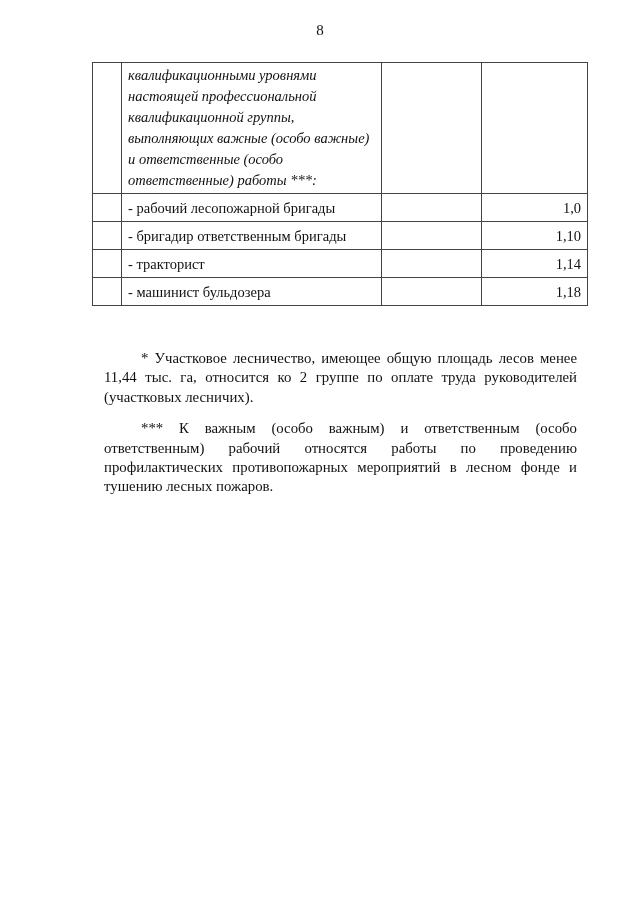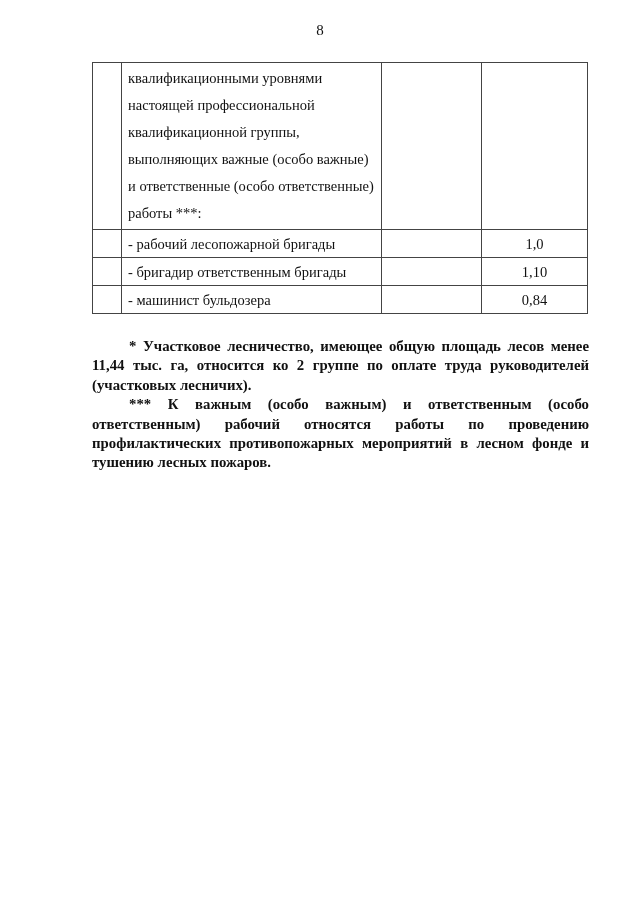--- a/index.html
+++ b/index.html
@@ -35,46 +35,46 @@
     font-size: 14.5px;
   }
   table.doc-table td {
     border: 1px solid #444444;
     padding: 2px 6px;
     vertical-align: middle;
     overflow: hidden;
   }
   td.cell-continuation {
     vertical-align: top;
-    line-height: 27px;
+    line-height: 21px;
     height: 112px;
     padding-top: 3px;
+    font-style: italic;
   }
   td.cell-label {
     line-height: 18px;
     height: 23px;
   }
   td.cell-value {
-    text-align: center;
+    text-align: right;
     line-height: 18px;
     font-family: Liberation Serif, serif;
   }
   .footnotes {
     position: absolute;
     left: 92px;
     top: 337px;
     width: 497px;
     font-size: 14.8px;
     line-height: 19.4px;
     text-align: justify;
   }
   .footnotes p {
-    margin: 0;
+    margin: 12px;
     text-indent: 37px;
-    font-weight: bold;
   }
 </style>
 </head>
 <body>
 
 <div class="page">
 
   <div class="page-number">8</div>
 
   <table class="doc-table">
@@ -98,23 +98,29 @@
         <td class="cell-value">1,0</td>
       </tr>
       <tr>
         <td></td>
         <td class="cell-label">- бригадир ответственным бригады</td>
         <td></td>
         <td class="cell-value">1,10</td>
       </tr>
       <tr>
         <td></td>
+        <td class="cell-label">- тракторист</td>
+        <td></td>
+        <td class="cell-value">1,14</td>
+      </tr>
+      <tr>
+        <td></td>
         <td class="cell-label">- машинист бульдозера</td>
         <td></td>
-        <td class="cell-value">0,84</td>
+        <td class="cell-value">1,18</td>
       </tr>
     </tbody>
   </table>
 
   <div class="footnotes">
     <p>* Участковое лесничество, имеющее общую площадь лесов менее 11,44 тыс. га, относится ко 2 группе по оплате труда руководителей (участковых лесничих).</p>
     <p>*** К важным (особо важным) и ответственным (особо ответственным) рабочий относятся работы по проведению профилактических противопожарных мероприятий в лесном фонде и тушению лесных пожаров.</p>
   </div>
 
 </div>

